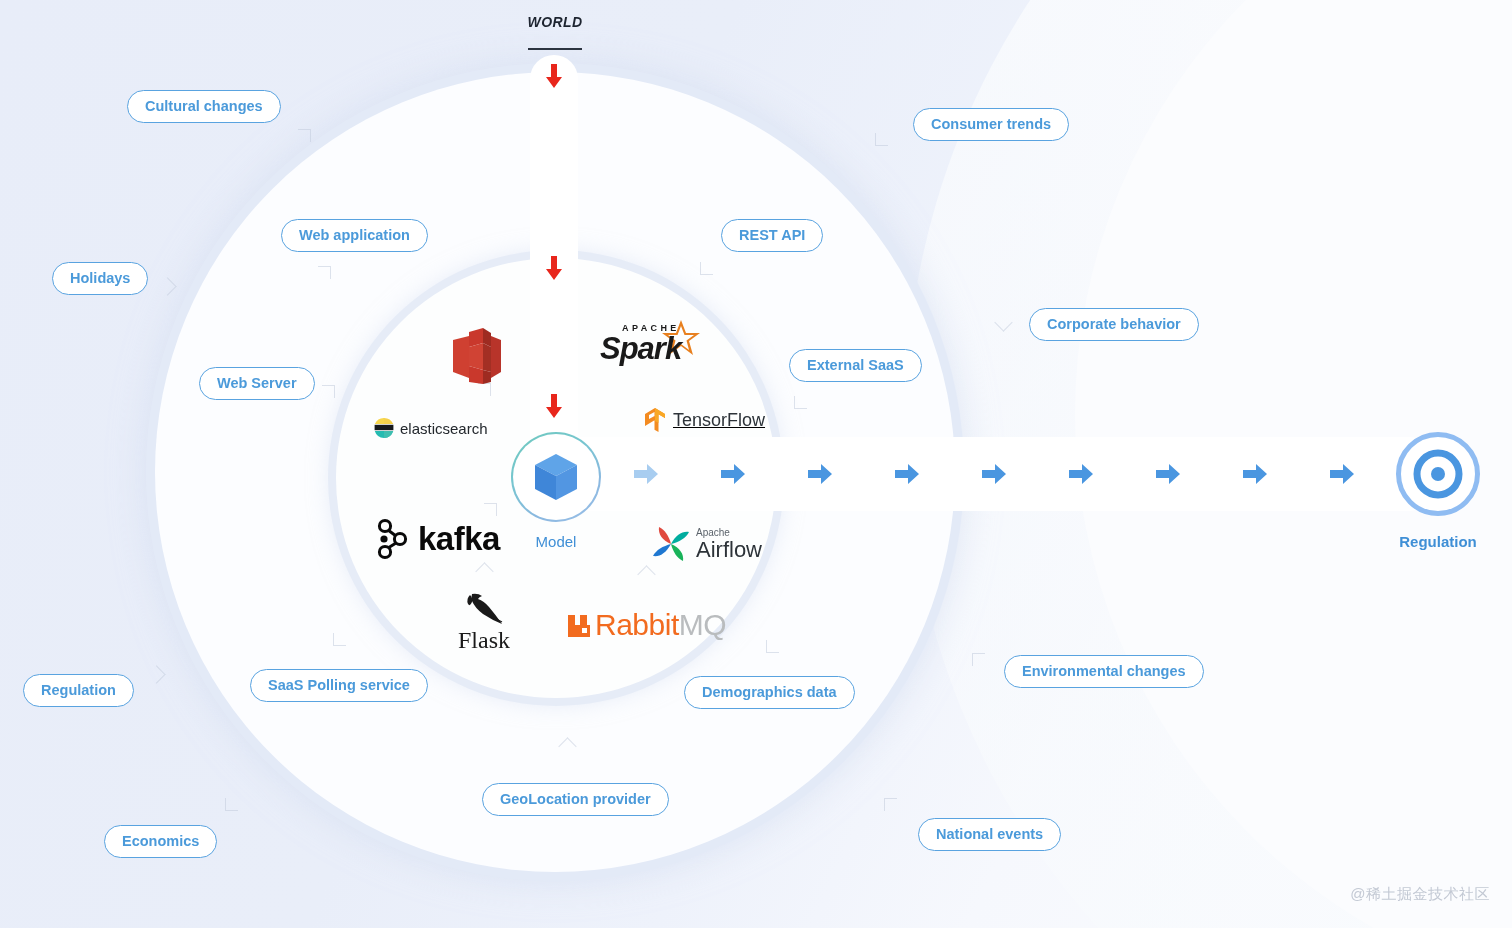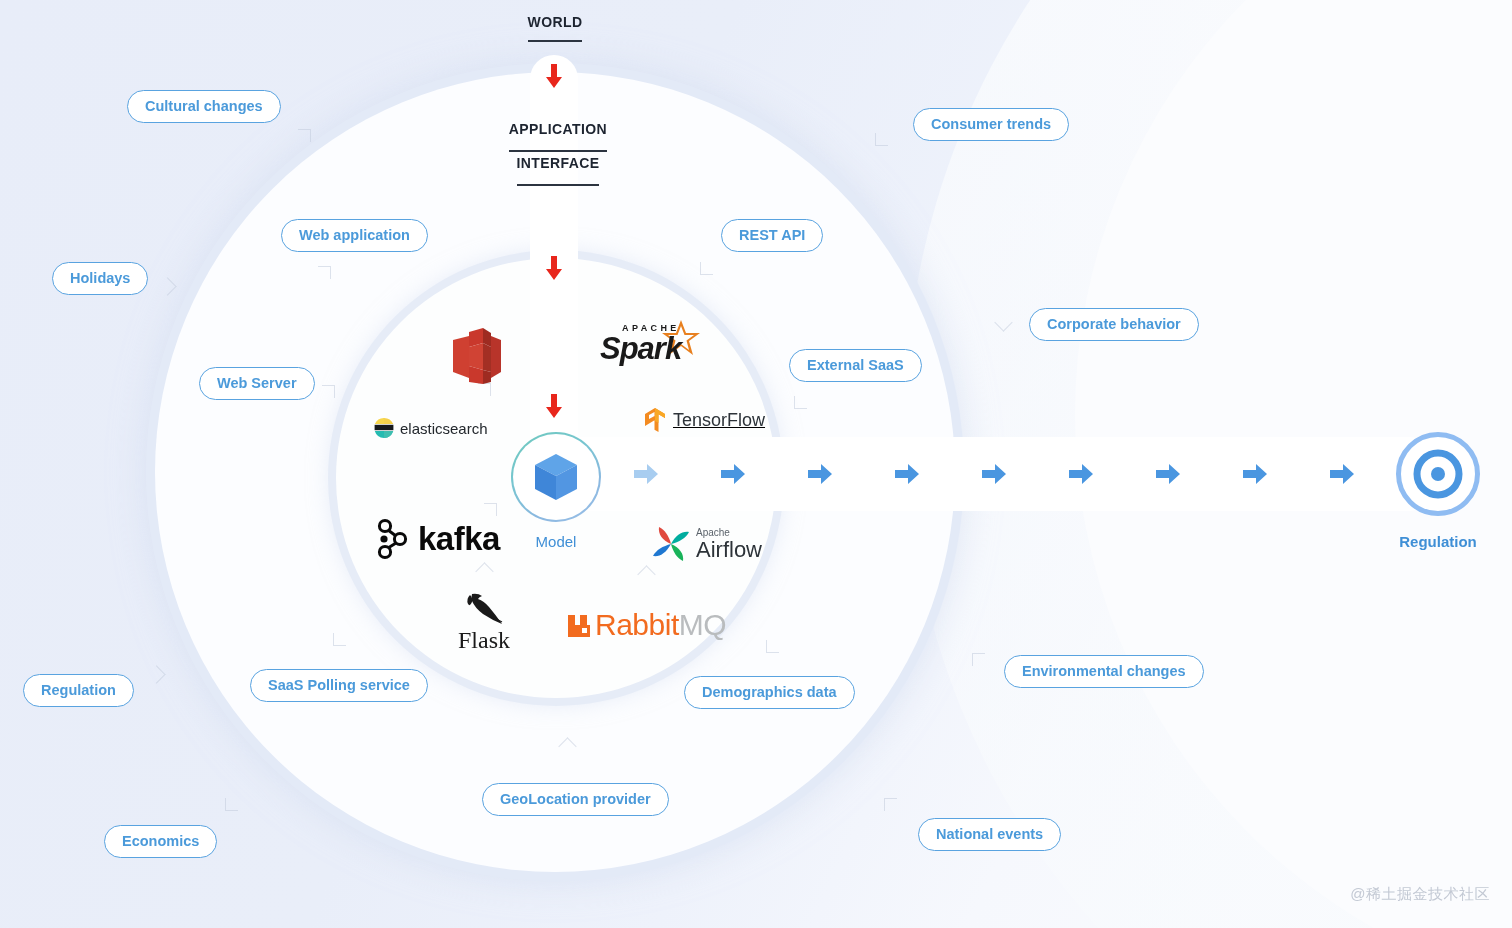--- a/index.html
+++ b/index.html
@@ -78,22 +78,23 @@
     position: absolute;
     text-align: center;
     font-weight: bold;
     color: #1d2430;
     letter-spacing: .4px;
     white-space: nowrap;
     z-index: 12;
   }
   .heading span {
     border-bottom: 2px solid #2c3440;
-    padding-bottom: 10px;
+    padding-bottom: 18px;
     display: inline-block;
+    font-style: italic;
   }
   #h-world { left: 455px; top: 14px; width: 200px; font-size: 14px; }
   #h-app   { left: 458px; top: 118px; width: 200px; font-size: 14px; line-height: 22px; }
   #h-pipe  { left: 406px; top: 289px; width: 320px; font-size: 14px; }
 
   
   .red-arrow {
     position: absolute;
     z-index: 13;
     width: 20px; height: 28px;
@@ -242,24 +243,20 @@
   <div class="bracket" style="left:333px;top:633px;"></div>
   <div class="bracket" style="left:766px;top:640px;"></div>
   <div class="bracket" style="left:972px;top:653px;transform:rotate(90deg)"></div>
   <div class="bracket" style="left:561px;top:740px;transform:rotate(135deg)"></div>
   <div class="bracket" style="left:225px;top:798px;"></div>
   <div class="bracket" style="left:884px;top:798px;transform:rotate(90deg)"></div>
 
   <div class="heading" id="h-world">
     <span>WORLD</span>
   </div>
-  <div class="heading" id="h-app">
-    <span>APPLICATION</span><br>
-    <span>INTERFACE</span>
-  </div>
 
   <svg class="red-arrow" id="ra1" viewBox="0 0 20 28">
     <path d="M7 2 h6 v13 h5 L10 26 L2 15 h5 z" fill="#e8261c"></path>
   </svg>
   <svg class="red-arrow" id="ra2" viewBox="0 0 20 28">
     <path d="M7 2 h6 v13 h5 L10 26 L2 15 h5 z" fill="#e8261c"></path>
   </svg>
   <svg class="red-arrow" id="ra3" viewBox="0 0 20 28">
     <path d="M7 2 h6 v13 h5 L10 26 L2 15 h5 z" fill="#e8261c"></path>
   </svg>

